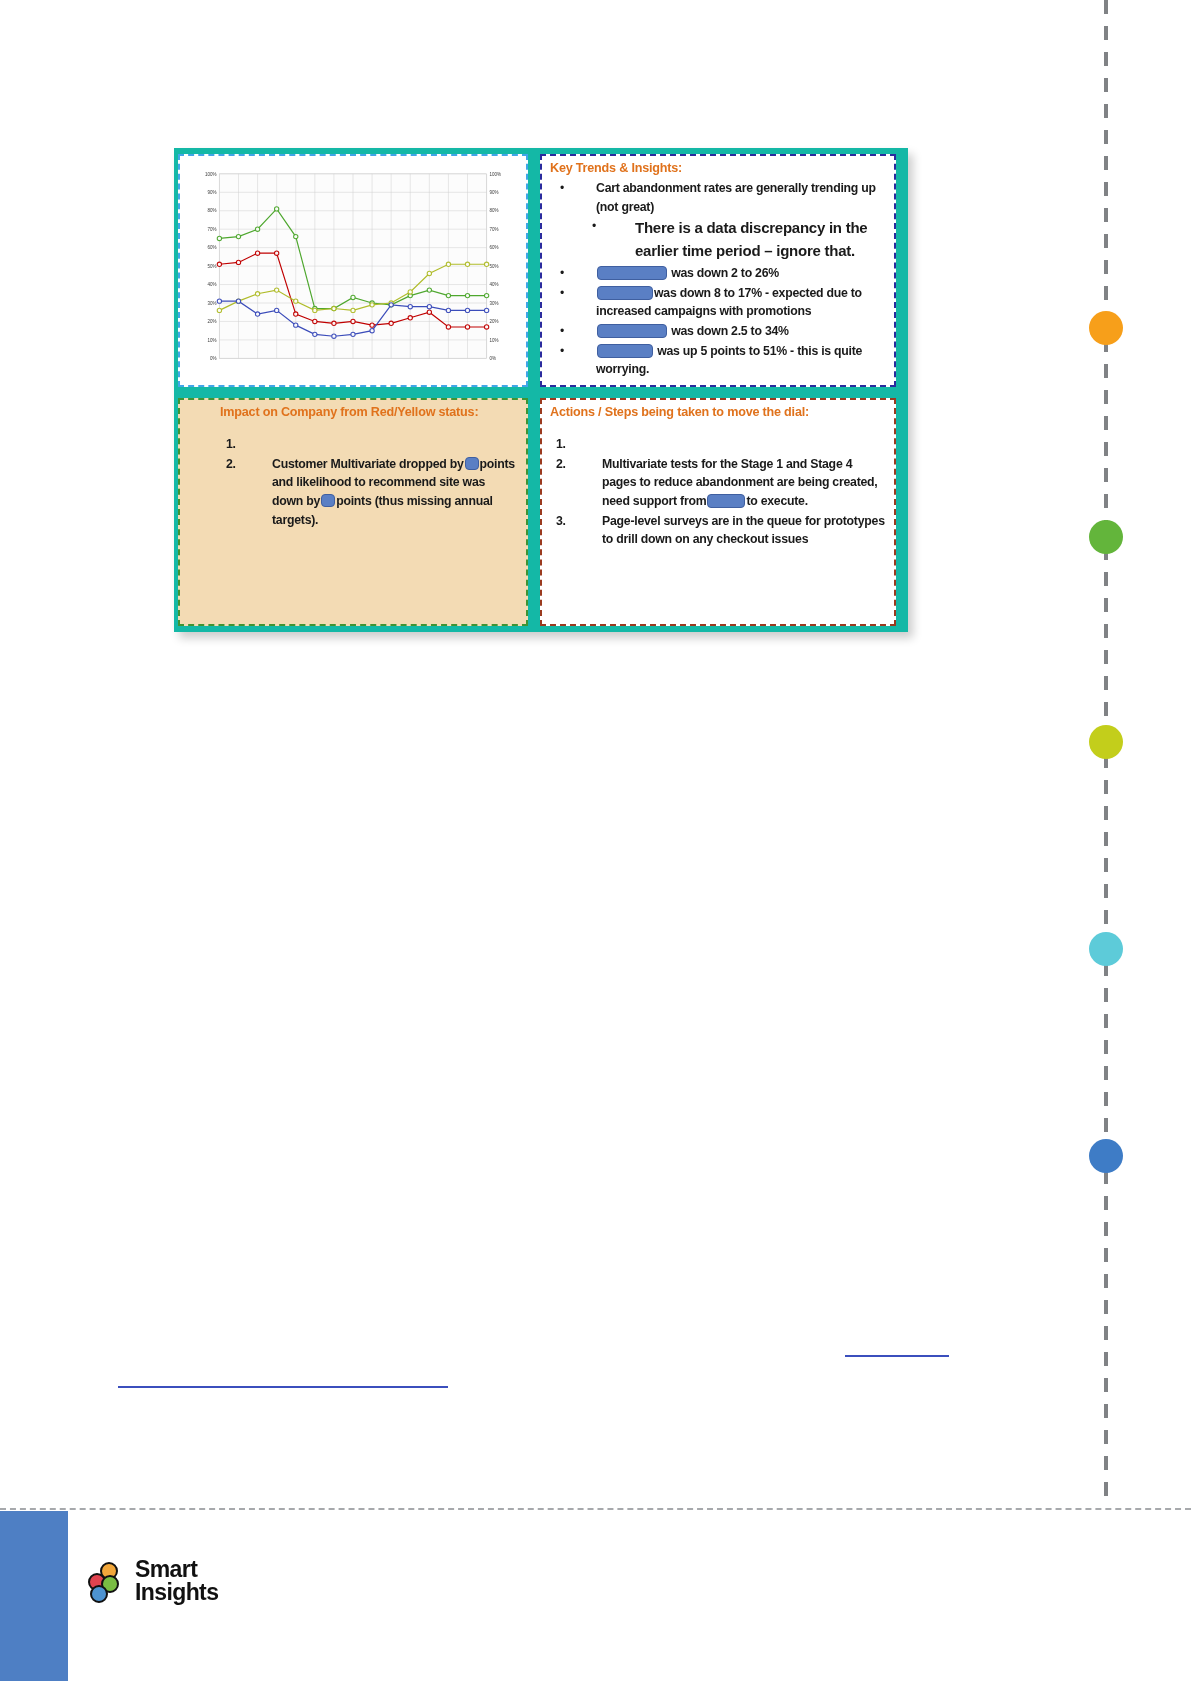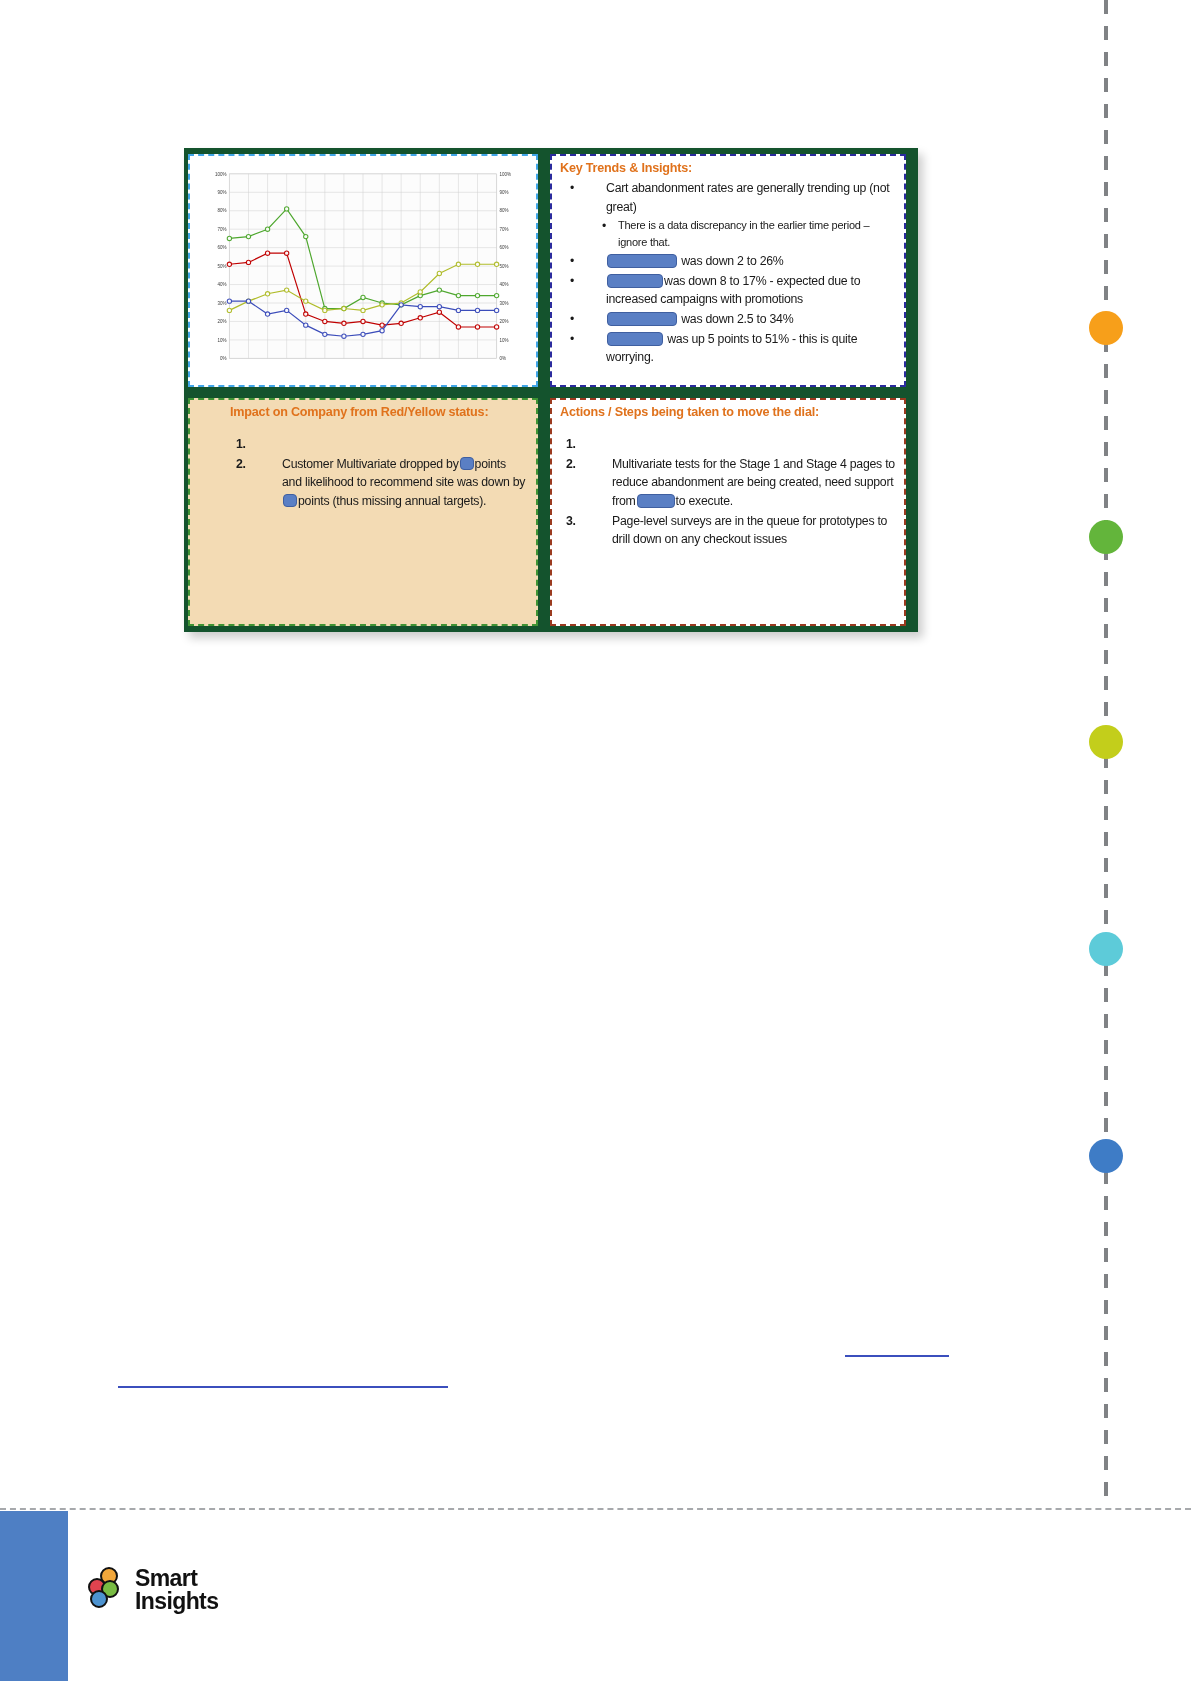--- a/index.html
+++ b/index.html
@@ -56,40 +56,40 @@
   }
   .brand-mark { width: 40px; height: 40px; position: relative; }
   .brand-mark span {
     position: absolute; border-radius: 50%;
     border: 2.6px solid #111; display: block;
   }
   .bm1 { width: 18px; height: 18px; background: #F2A73B; left: 14px; top: 1px; }
   .bm2 { width: 18px; height: 18px; background: #E0434F; left: 2px; top: 12px; }
   .bm3 { width: 18px; height: 18px; background: #79BC43; left: 15px; top: 14px; }
   .bm4 { width: 18px; height: 18px; background: #4d93d0; left: 4px; top: 24px; }
-  .brand-text { line-height: 1.02; margin-top: 9px; }
+  .brand-text { line-height: 1.02; }
   .brand-text div {
     font-weight: 700; font-size: 23px; color: #111; letter-spacing: -0.6px;
   }
 
   
   .ulink {
     position: absolute;
     height: 0;
     border-bottom: 2px solid #3b4fbd;
   }
   .link-a { left: 118px; top: 1386px; width: 330px; }
   .link-b { left: 845px; top: 1355px; width: 104px; }
 
   
   .slide {
     position: absolute;
-    left: 184px; top: 148px;
+    left: 174px; top: 148px;
     width: 734px; height: 484px;
-    background: #14532d;
+    background: #14b8a6;
     box-shadow: 5px 6px 9px rgba(0,0,0,0.20);
   }
 
   .panel { position: absolute; background: #ffffff; }
 
   .p-chart   { left: 4px;   top: 6px;   width: 350px; height: 233px; border: 2px dashed #41a6e8; }
   .p-trends  { left: 366px; top: 6px;   width: 356px; height: 233px; border: 2px dashed #2b2b9e; }
   .p-impact  { left: 4px;   top: 250px; width: 350px; height: 228px; border: 2px dashed #3f9434; background: #f3dbb4; padding-left: 32px; }
   .p-actions { left: 366px; top: 250px; width: 356px; height: 228px; border: 2px dashed #9b3a1f; }
 
@@ -106,28 +106,28 @@
     margin: 0;
     padding: 4px 8px 0 8px;
     font-size: 12.3px;
     color: #1a1a1a;
     line-height: 1.52;
     letter-spacing: -0.25px;
   }
 
   .li { display: flex; align-items: flex-start; margin-bottom: 1px; }
   .li .mk { flex: 0 0 auto; }
-  .li .tx { flex: 1 1 auto; }
+  .li .tx { flex: 1 1 auto; font-weight: bold; }
 
   
   .bullet-l1 .mk { width: 46px; text-align: left; padding-left: 10px; }
   .bullet-l2 .mk { width: 58px; text-align: left; padding-left: 42px; }
   .num .mk { width: 52px; text-align: left; padding-left: 6px; font-weight: 600; }
 
-  .bullet-l2 .tx { font-size: 11px; }
+  .bullet-l2 .tx { font-size: 15px; margin-left: 27px; }
 
   
   .redact {
     display: inline-block;
     vertical-align: -3px;
     background: #5a7fc4;
     border: 1.4px solid #3f5fa0;
     border-radius: 4px;
     height: 14px;
     margin: 0 1px;

